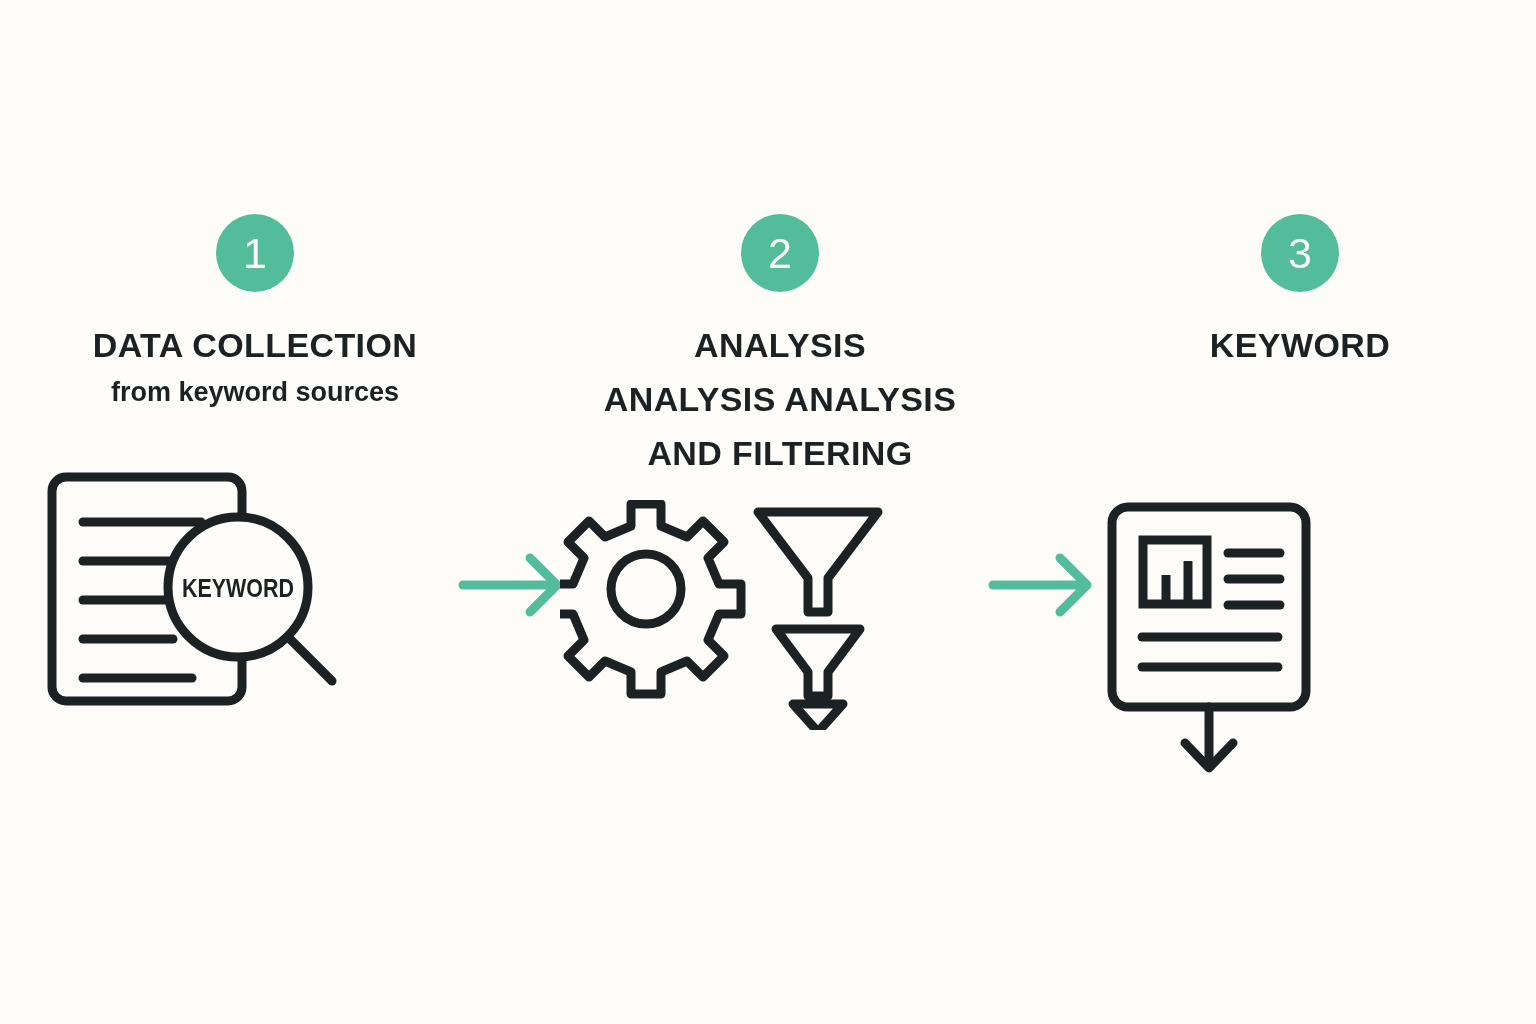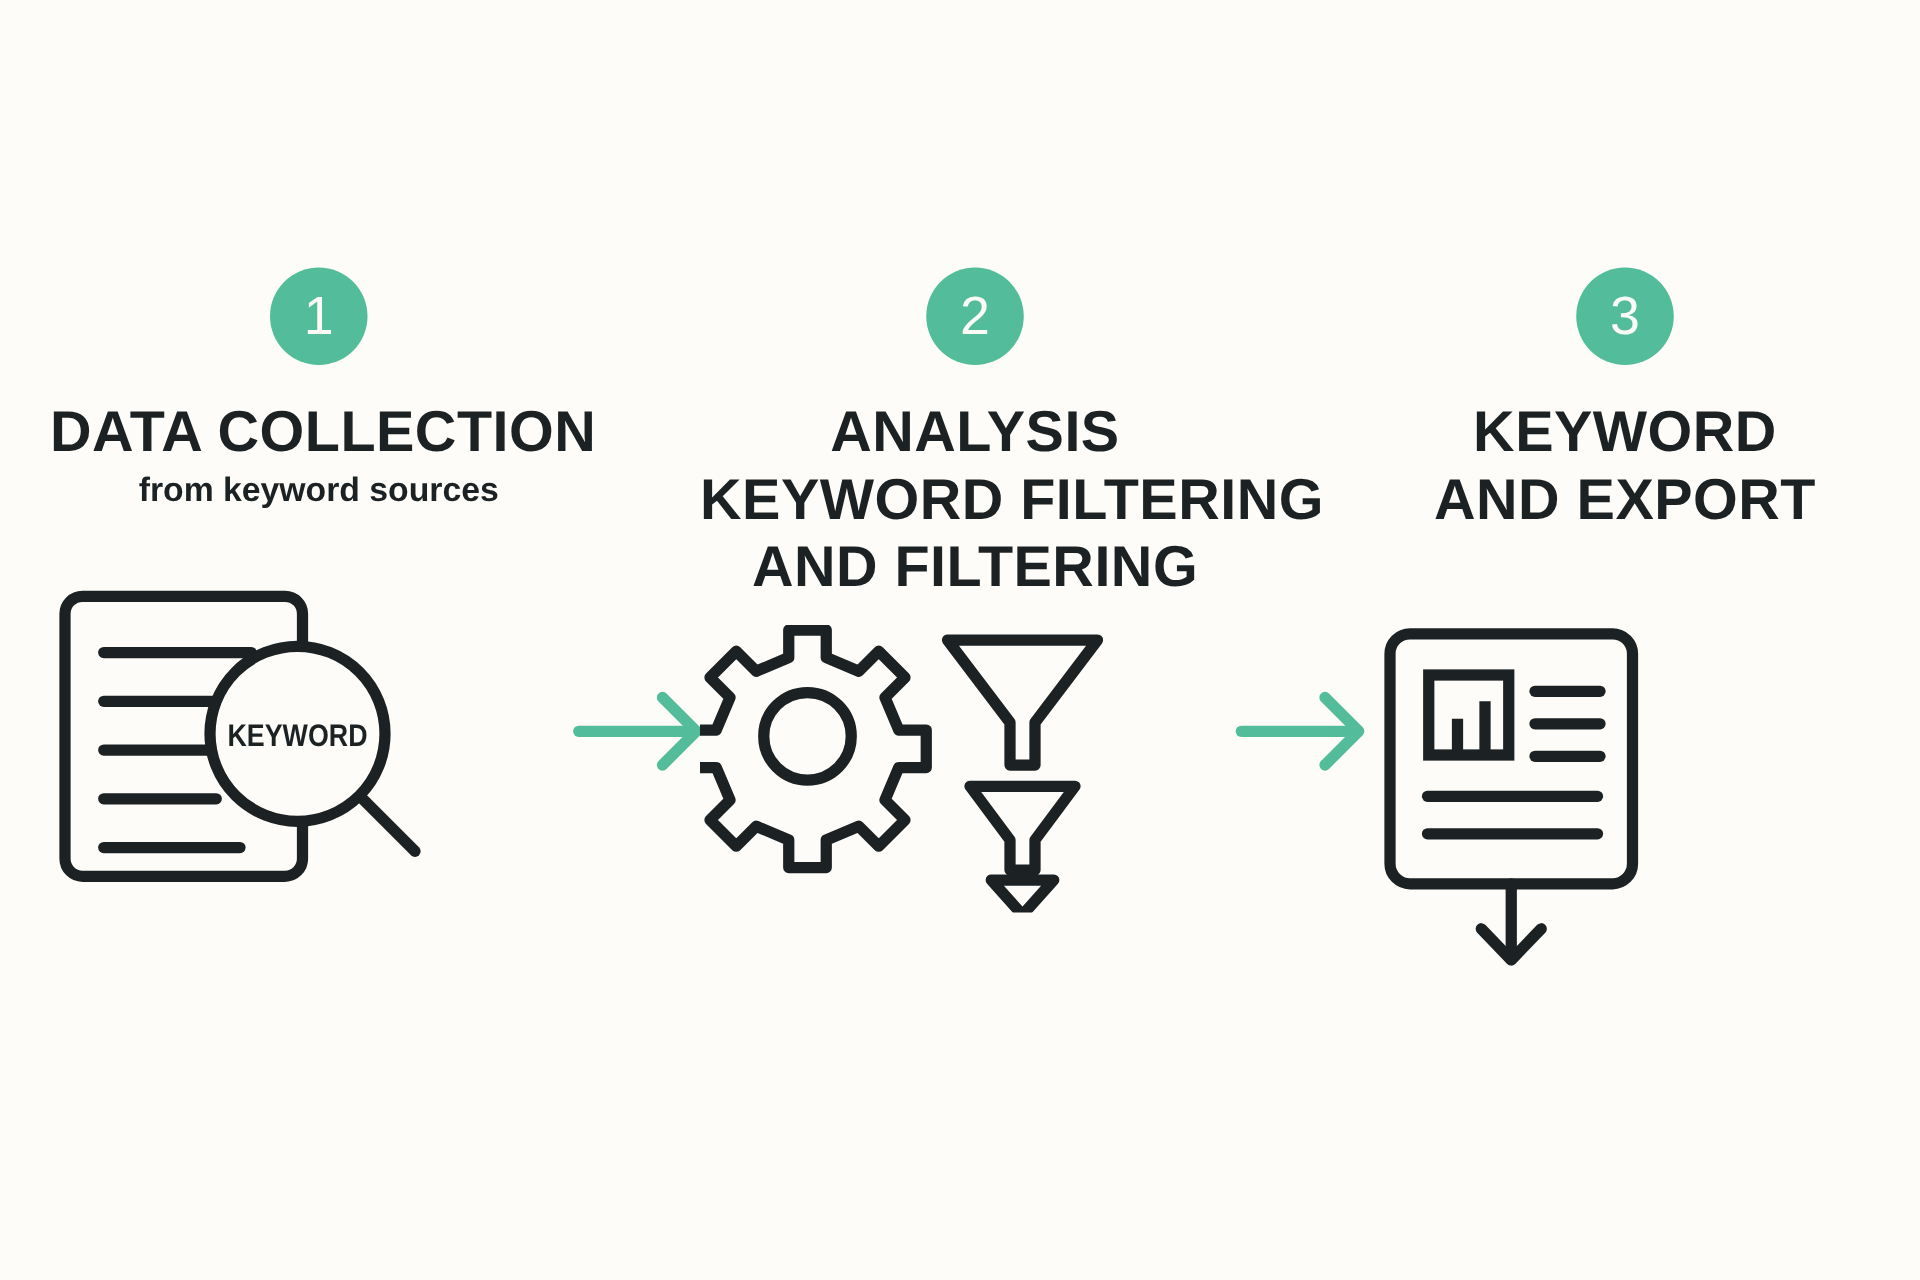--- a/index.html
+++ b/index.html
@@ -50,21 +50,21 @@
   }
 
   .headings {
     position: absolute;
     left: 0;
     width: 100%;
     top: 318px;
     text-align: center;
   }
   .title {
-    font-size: 46px;
+    font-size: 34px;
     font-weight: 700;
     color: #1c2224;
     letter-spacing: 0.4px;
     line-height: 54px;
     margin: 0;
     white-space: nowrap;
   }
   .subtitle {
     font-size: 27px;
     font-weight: 700;
@@ -137,21 +137,21 @@
   </div>
 
   <div class="step" id="step-2">
 
     <div class="badge">
       <span>2</span>
     </div>
 
     <div class="headings">
       <div class="title">ANALYSIS</div>
-      <div class="title">KEYWORD FILTERING</div>
+      <div class="title">ANALYSIS ANALYSIS</div>
       <div class="title">AND FILTERING</div>
     </div>
 
     <div class="icon-area" style="top:500px;">
       <svg width="330" height="230" viewBox="0 0 330 230">
 
         <g>
           <path d="M 71 4 h 30 v 22 l 26 11 l 16 -16 l 21 21 l -16 16 l 11 26 h 22 v 30 h -22 l -11 26 l 16 16 l -21 21 l -16 -16 l -26 11 v 22 h -30 v -22 l -26 -11 l -16 16 l -21 -21 l 16 -16 l -11 -26 h -22 v -30 h 22 l 11 -26 l -16 -16 l 21 -21 l 16 16 l 26 -11 z" fill="none" stroke="#1c2224" stroke-width="9" stroke-linejoin="round"></path>
           <circle cx="86" cy="89" r="35" fill="none" stroke="#1c2224" stroke-width="9"></circle>
         </g>
@@ -175,21 +175,20 @@
   </div>
 
   <div class="step" id="step-3">
 
     <div class="badge">
       <span>3</span>
     </div>
 
     <div class="headings">
       <div class="title">KEYWORD</div>
-      <div class="title">AND EXPORT</div>
     </div>
 
     <div class="icon-area" style="top:495px;">
       <svg width="230" height="290" viewBox="0 0 230 290">
 
         <rect x="12" y="12" width="194" height="200" rx="16" ry="16" fill="none" stroke="#1c2224" stroke-width="9"></rect>
 
         <g>
           <rect x="43" y="45" width="64" height="64" fill="none" stroke="#1c2224" stroke-width="9"></rect>
           <line x1="66" y1="109" x2="66" y2="80" stroke="#1c2224" stroke-width="9"></line>

